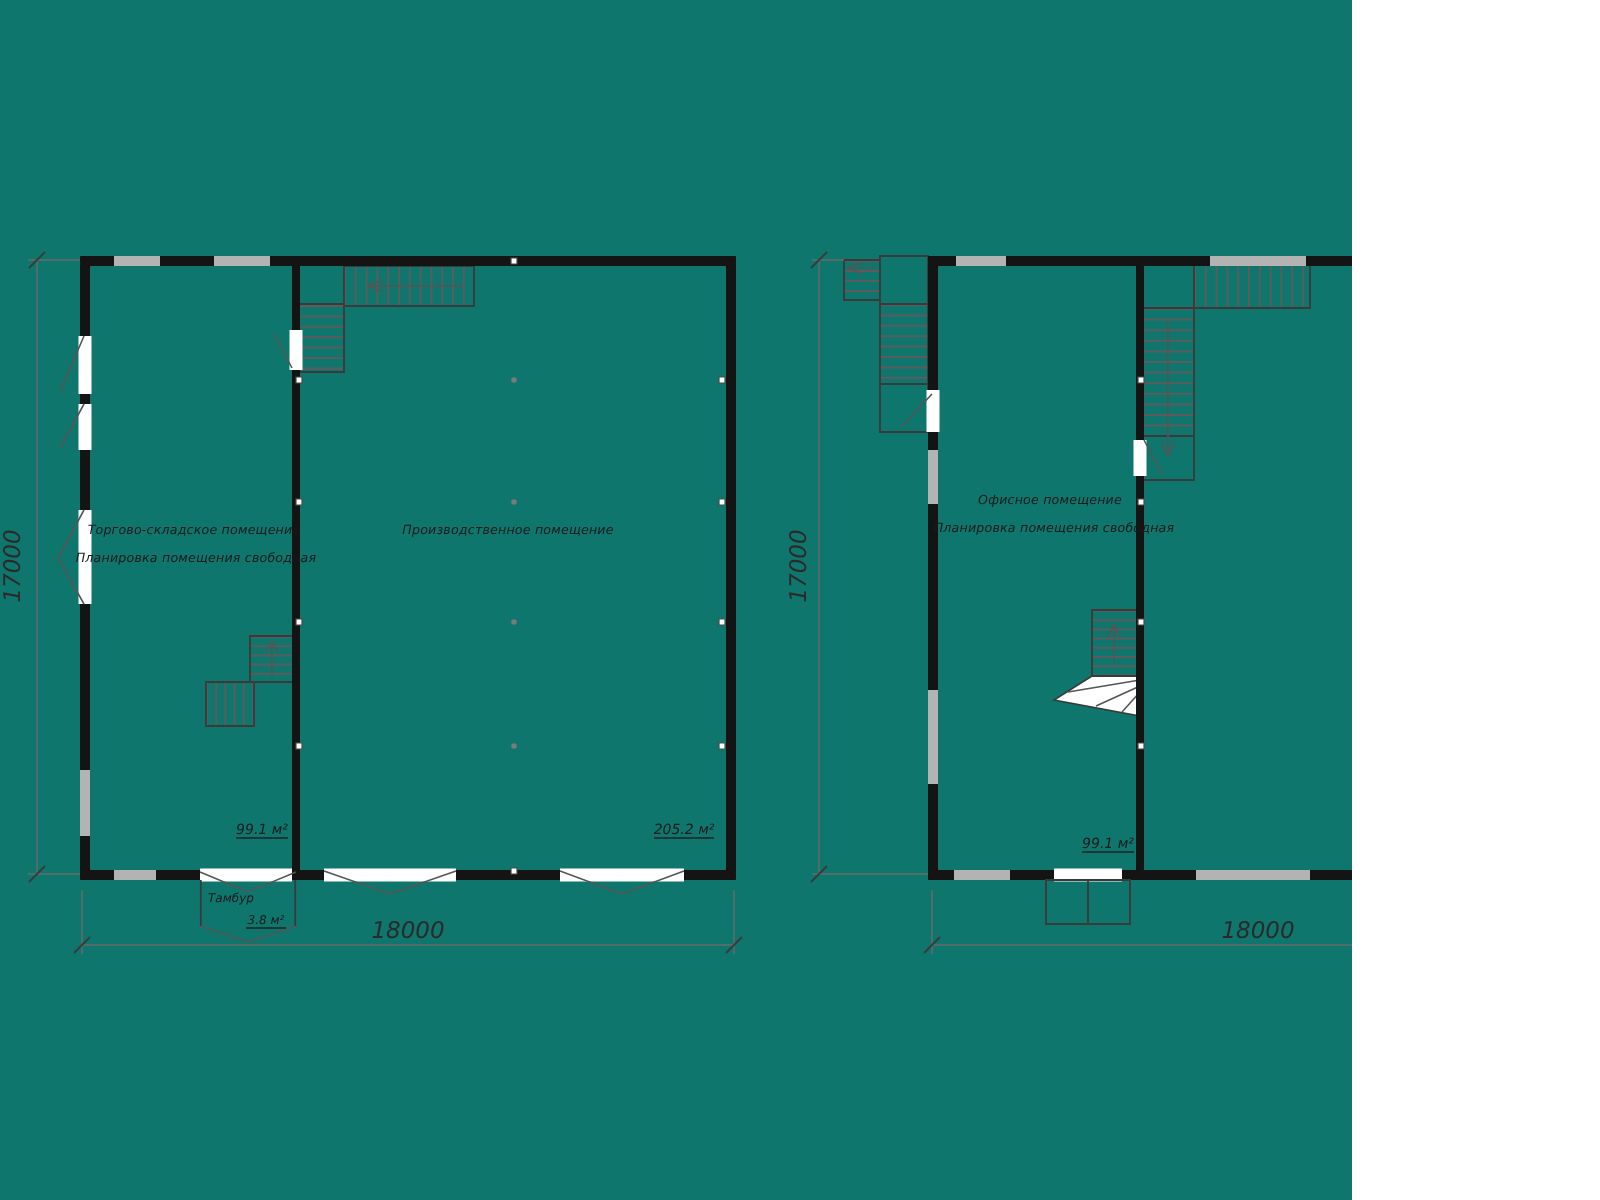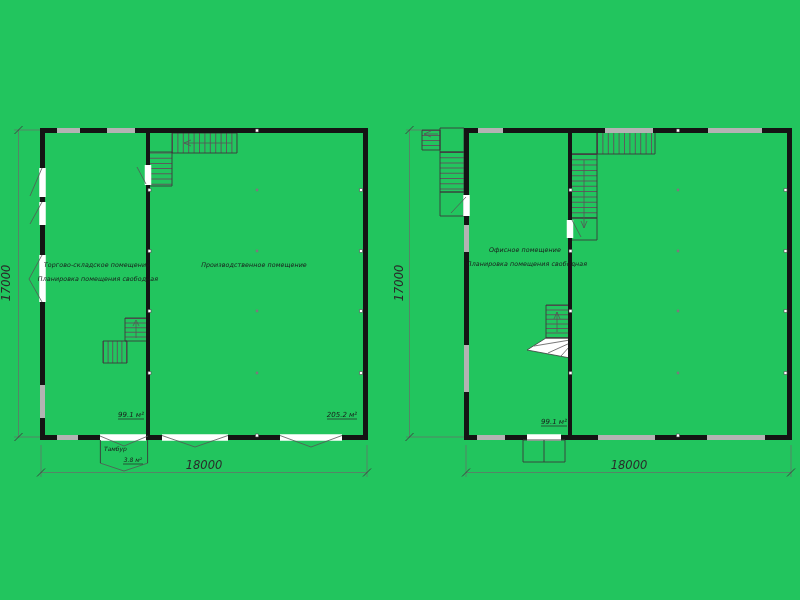--- a/index.html
+++ b/index.html
@@ -1,16 +1,16 @@
 <!DOCTYPE html>
 <html><head>
 <meta charset="utf-8">
 <style>
   html,body{margin:0;padding:0;background:#ffffff;}
-  .canvas{position:relative;width:800px;height:600px;background:#22c55e;overflow:hidden;
+  .canvas{position:relative;width:676px;height:600px;background:#0f766e;overflow:hidden;
           font-family:"DejaVu Sans",sans-serif;}
   svg{display:block;}
   .wall{stroke:#141414;stroke-width:5;fill:none;}
   .wall4{stroke:#141414;stroke-width:4;fill:none;}
   .win{stroke:#b3b3b3;stroke-width:5;fill:none;}
   .gap{stroke:#ffffff;stroke-width:6.5;fill:none;}
   .thin{stroke:#3a3a3a;stroke-width:0.9;fill:none;}
   .hair{stroke:#6a6a6a;stroke-width:0.7;fill:none;}
   .swing{stroke:#555;stroke-width:0.8;fill:none;}
   .tread{stroke:#5c5c5c;fill:none;}

